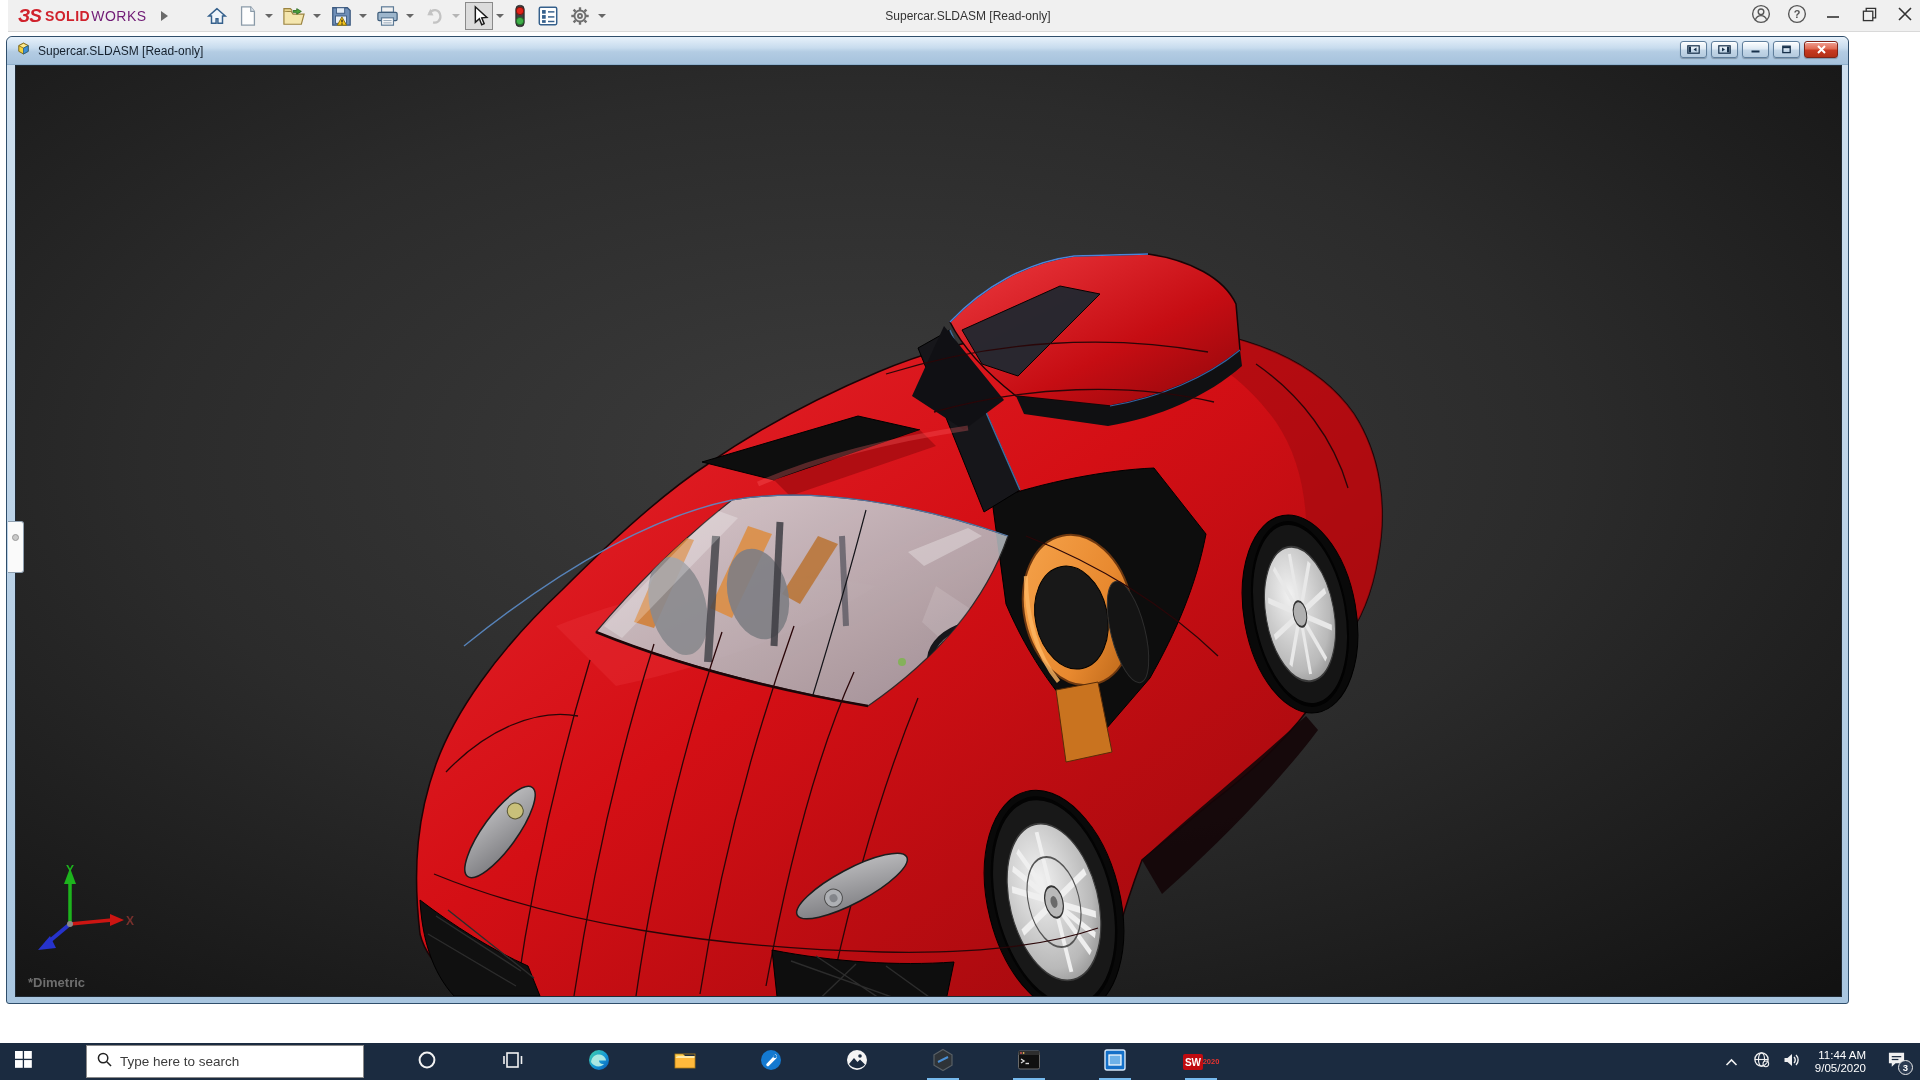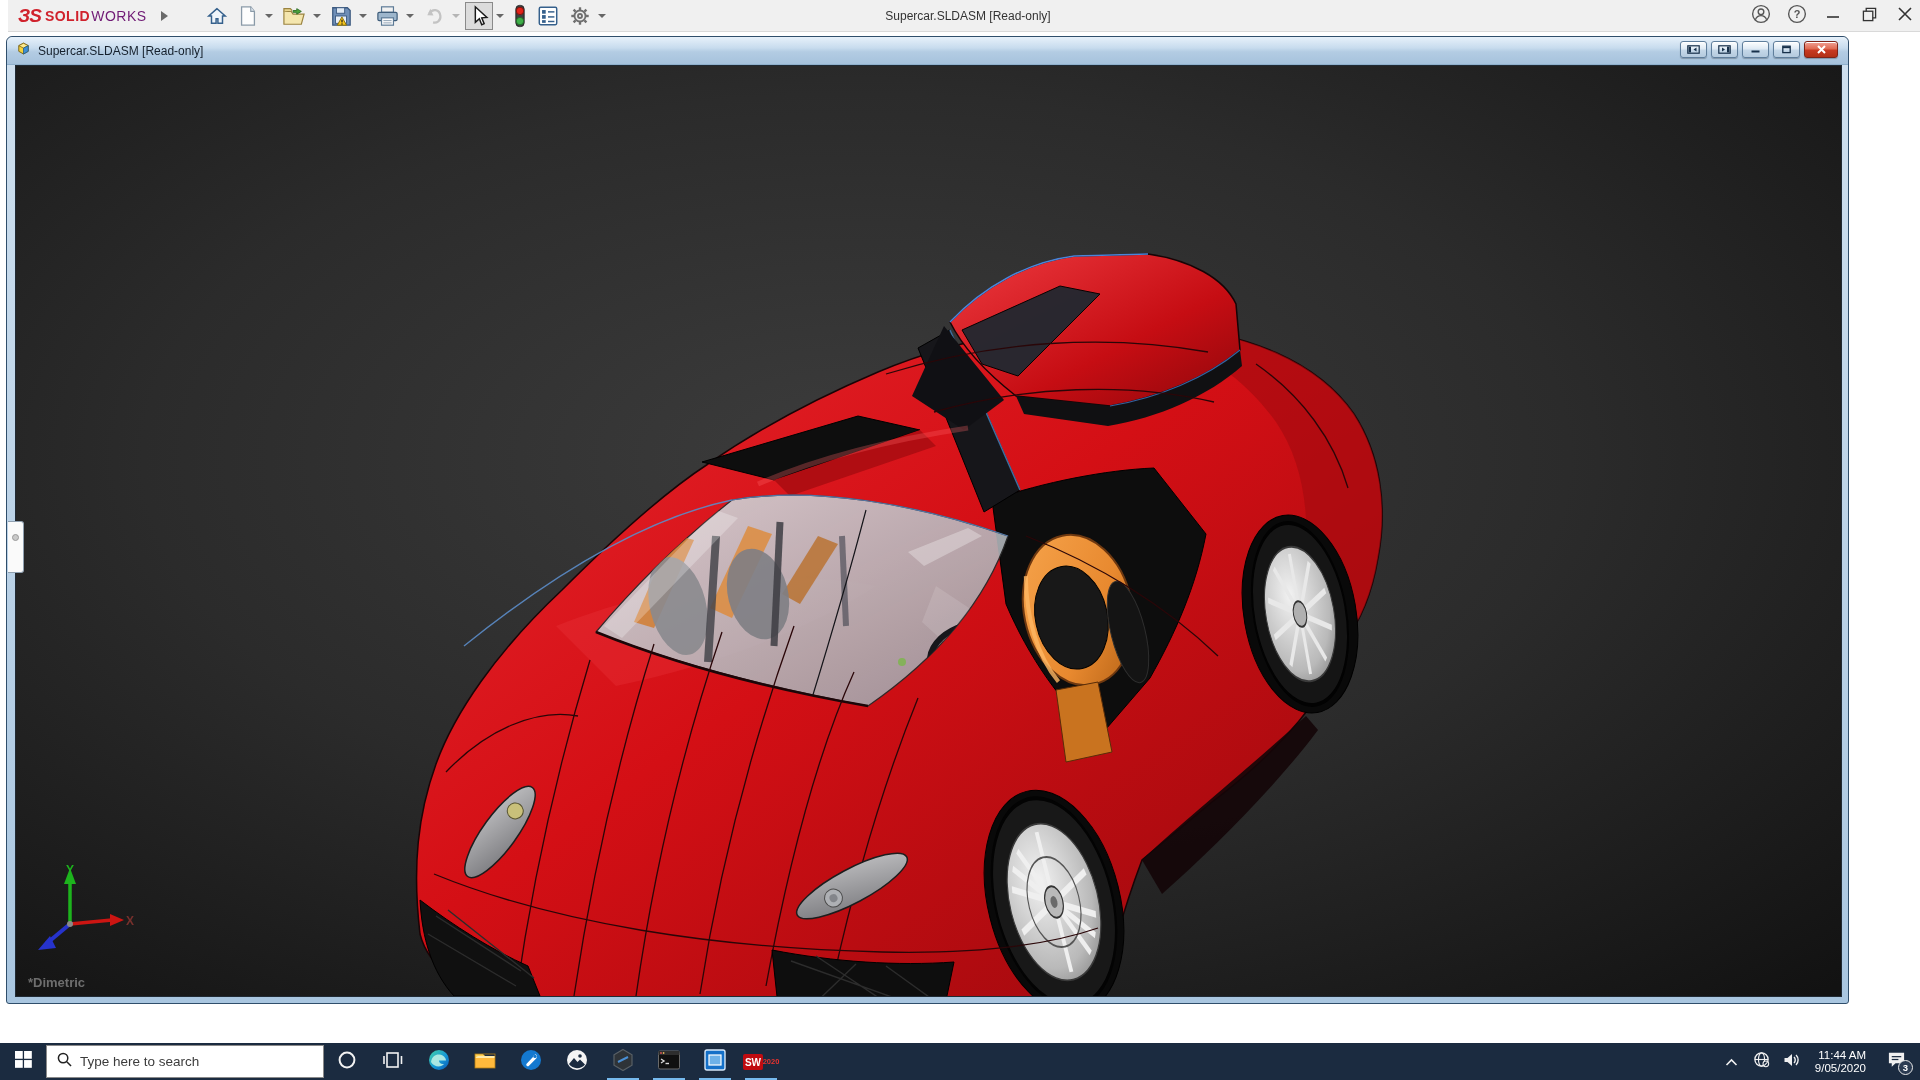--- a/index.html
+++ b/index.html
@@ -50,21 +50,21 @@
   #viewport svg.scene { position:absolute; left:0; top:0; }
   #collapsed-tab { position:absolute; left:1px; top:484px; width:16px; height:52px; background:#fafafa;
     border:1px solid #90a0b0; border-left:none; border-radius:0 3px 3px 0; }
   #collapsed-tab .dot { position:absolute; left:4px; top:12px; width:7px; height:7px; border-radius:50%;
     background:#c9c9c9; border:1px solid #9a9a9a; }
   #triad { position:absolute; left:16px; bottom:26px; }
   #orientation-label { position:absolute; left:12px; bottom:6px; color:#6e6e6e; font-size:13px; font-weight:bold; }
 
   
   #taskbar { position:absolute; left:0; bottom:0; width:1920px; height:37px; background:var(--taskbar-bg);
-    display:flex; align-items:stretch; }
+    display:flex; align-items:stretch;gap:40px; }
   .tb-btn { width:46px; display:flex; align-items:center; justify-content:center; position:relative; }
   #search-box { width:278px; margin:2px 0; background:#fff; border:1px solid #8a8a8a;
     display:flex; align-items:center; gap:8px; padding:0 10px; }
   #search-box input { border:none; outline:none; font-size:13.5px; width:220px; color:#111;
     font-family:"Liberation Sans",sans-serif; background:transparent; }
   #search-box input::placeholder { color:#3c3c3c; opacity:1; }
   .run-bar { position:absolute; bottom:0; left:7px; right:7px; height:2.5px; background:var(--running-accent); }
   #tray { margin-left:auto; display:flex; align-items:center; gap:4px; padding-right:4px; }
   .tray-ic { width:26px; height:37px; display:flex; align-items:center; justify-content:center; }
   #clock { text-align:right; color:#fff; font-size:11.5px; line-height:13px; padding:0 6px; }

